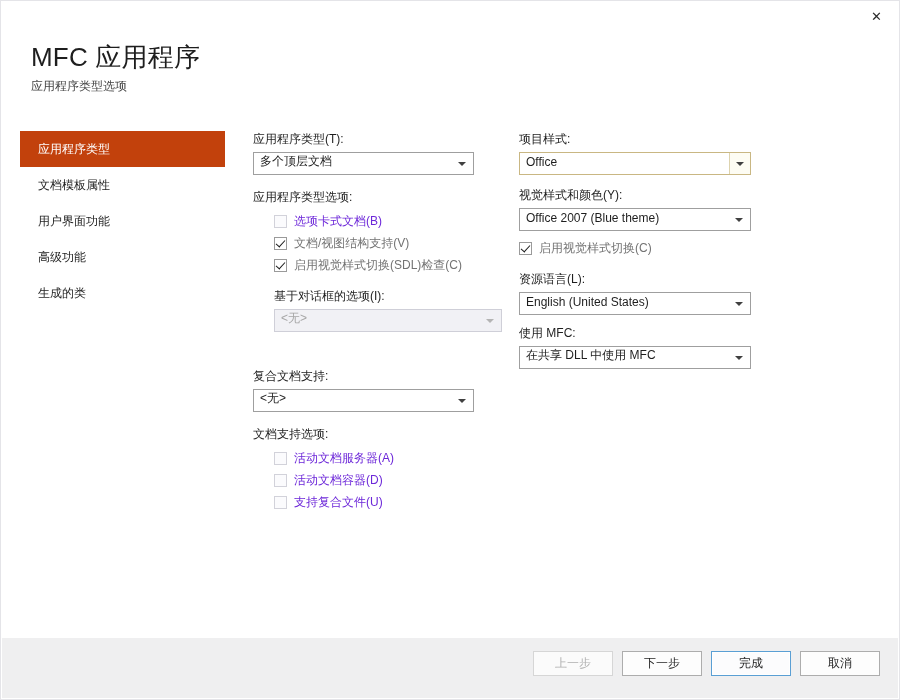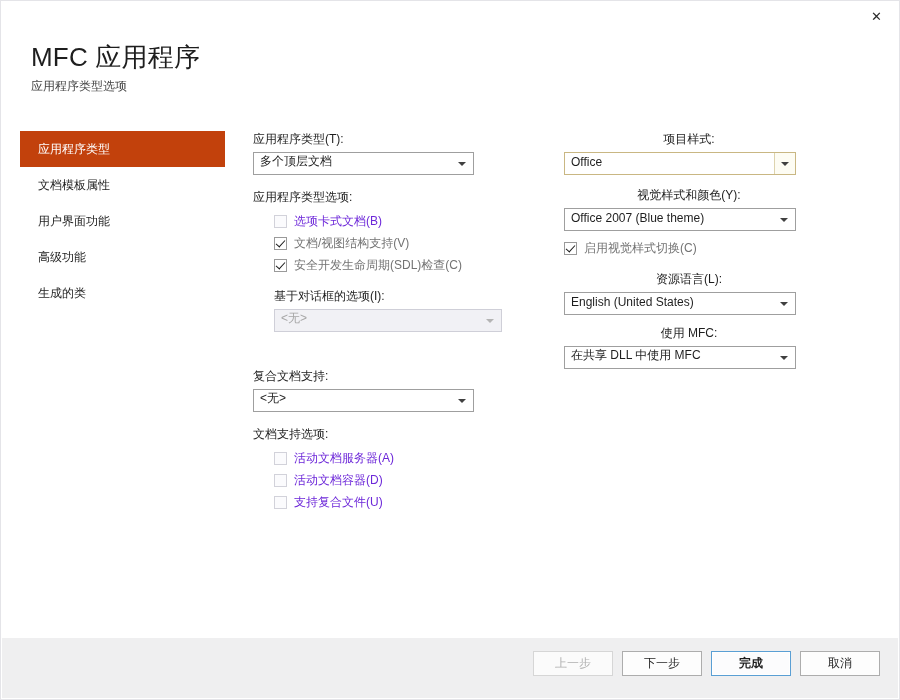--- a/index.html
+++ b/index.html
@@ -95,23 +95,22 @@
   
   .col-left {
     position: absolute;
     top: 130px;
     left: 252px;
     width: 250px;
   }
   .col-right {
     position: absolute;
     top: 130px;
-    left: 563px;
+    left: 518px;
     width: 250px;
-    text-align: center;
   }
   .field-label {
     font-size: 12px;
     color: #1e1e1e;
     line-height: 16px;
     margin-bottom: 5px;
     white-space: nowrap;
   }
   .combo {
     position: relative;
@@ -236,21 +235,20 @@
   }
   .btn.disabled {
     color: #b0b0b0;
     border-color: #d6d6d6;
     background: #fbfbfb;
   }
   .btn.focused {
     border: 1px solid #5a9fd4;
     background: #fcfcfd;
     box-shadow: inset 0 0 0 1px #ffffff;
-    font-weight: bold;
   }
 </style>
 </head>
 <body>
 
 <div class="window">
 
   <div class="titlebar">
     <div class="close-btn">✕</div>
   </div>
@@ -293,21 +291,21 @@
     <div class="chk-row indent dis">
       <span class="box dis"></span>
       <span>选项卡式文档(B)</span>
     </div>
     <div class="chk-row indent">
       <span class="box checked"></span>
       <span>文档/视图结构支持(V)</span>
     </div>
     <div class="chk-row indent">
       <span class="box checked"></span>
-      <span>安全开发生命周期(SDL)检查(C)</span>
+      <span>启用视觉样式切换(SDL)检查(C)</span>
     </div>
 
     <div class="spacer-12"></div>
 
     <div class="field-label" style="padding-left:21px;">基于对话框的选项(I):</div>
     <div class="combo disabled" style="margin-left:21px;width:228px;">
       <span>&lt;无&gt;</span>
       <span class="arrow"></span>
     </div>
 

